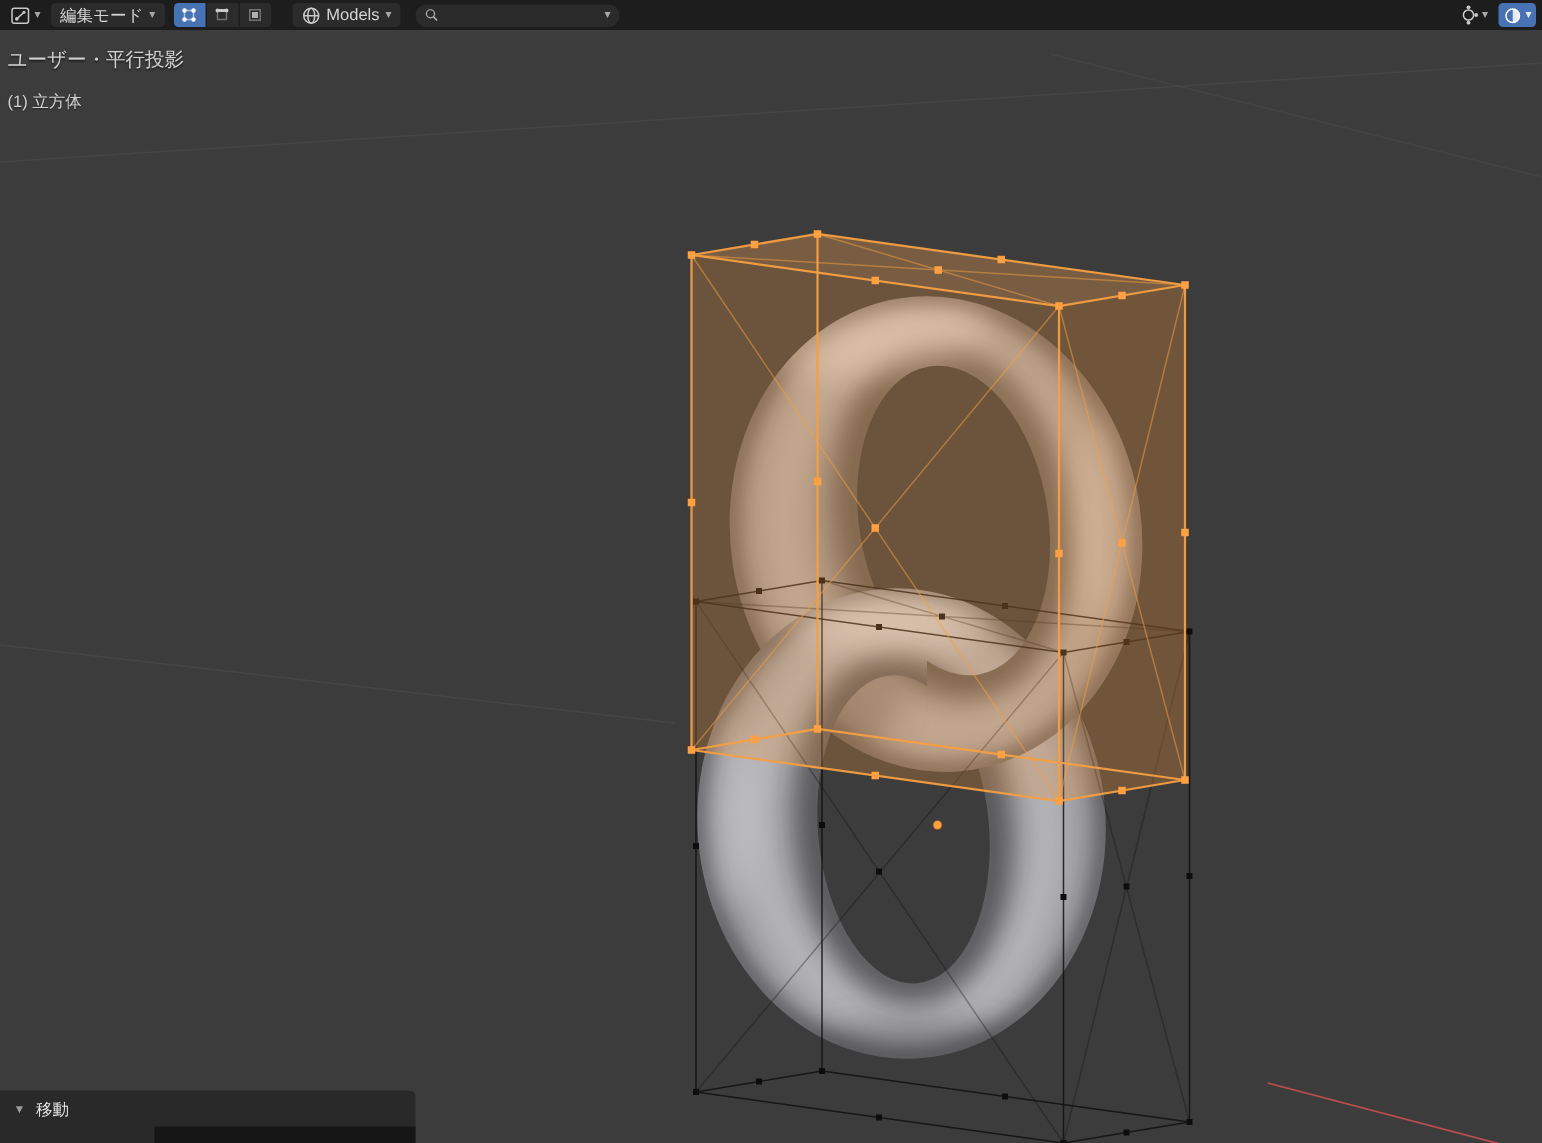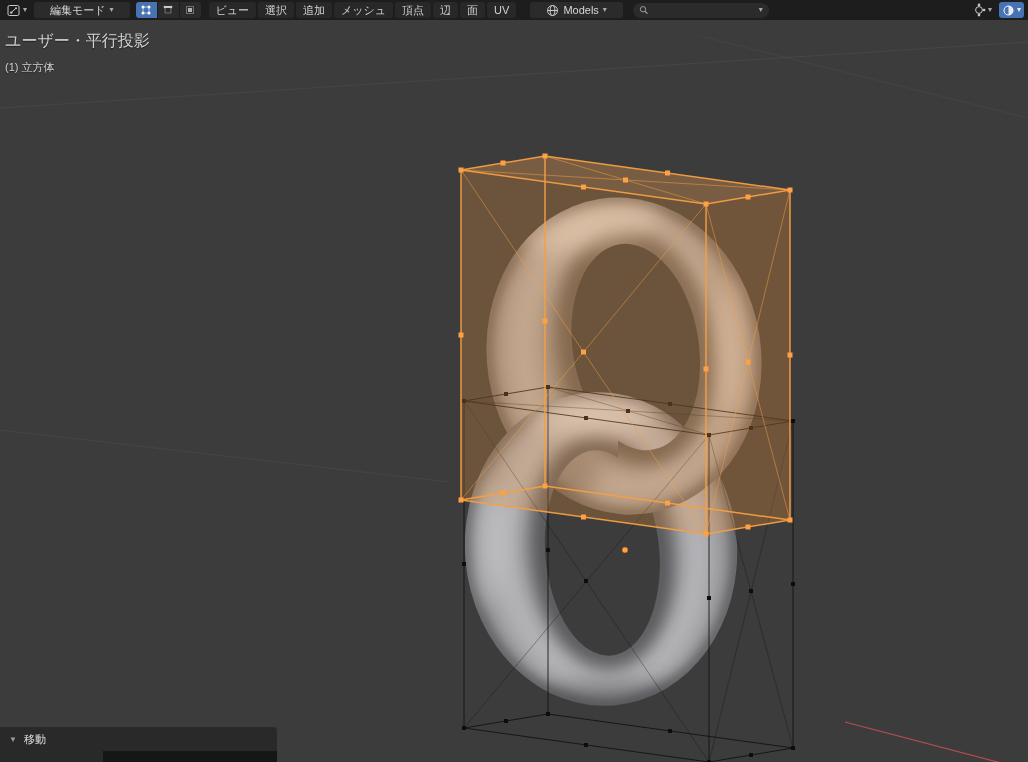--- a/index.html
+++ b/index.html
@@ -4,41 +4,41 @@
 <style>
   html,body{margin:0;padding:0;background:#3c3c3c;}
   #screen{position:relative;width:1028px;height:762px;overflow:hidden;
     font-family:"Liberation Sans",sans-serif;background:#3c3c3c;}
 
   
   .header{position:absolute;top:0;left:0;width:1028px;height:20px;background:#1d1d1d;
     display:flex;align-items:center;gap:4px;padding:0 4px;box-sizing:border-box;
     z-index:10;font-size:11px;color:#d6d6d6;white-space:nowrap;}
   .chip{background:#2b2b2b;border-radius:3px;height:16px;display:flex;align-items:center;
-    padding:0 16px;gap:4px;cursor:default;}
+    padding:0 6px;gap:4px;cursor:default;}
   .menu-chip{background:#282828;border-radius:3px;height:16px;display:flex;align-items:center;
     padding:0 7px;color:#d2d2d2;}
   .chev{font-size:8px;color:#a8a8a8;line-height:1;}
   .mode-group{display:flex;border-radius:3px;overflow:hidden;margin-left:2px;}
   .mode-btn{width:21px;height:16px;background:#2b2b2b;display:flex;align-items:center;
     justify-content:center;border-right:1px solid #1d1d1d;}
   .mode-btn:last-child{border-right:none;}
   .mode-btn.active{background:#4772b3;}
   .menus{display:flex;gap:2px;margin-left:4px;}
   .search{width:124px;height:15px;background:#2b2b2b;border-radius:8px;display:flex;
     align-items:center;gap:4px;padding:0 6px;margin-left:6px;}
   .search input{background:transparent;border:none;outline:none;color:#dddddd;
     width:100%;font-size:11px;font-family:"Liberation Sans",sans-serif;}
   .spacer{flex:1;}
   .icon-btn{display:flex;align-items:center;gap:2px;padding:0 3px;height:16px;border-radius:3px;}
   .icon-btn.blue{background:#4772b3;}
 
   
   .scene{position:absolute;top:0;left:0;z-index:1;}
-  .view-label{position:absolute;left:5px;top:31px;color:#d2d2d2;font-size:16px;z-index:5;
+  .view-label{position:absolute;left:5px;top:31px;color:#d2d2d2;font-size:13px;z-index:5;
     text-shadow:0 1px 1px rgba(0,0,0,.45);}
   .obj-label{position:absolute;left:5px;top:60px;color:#d2d2d2;font-size:11px;z-index:5;
     text-shadow:0 1px 1px rgba(0,0,0,.45);}
 
   
   .op-panel{position:absolute;left:0;bottom:0;width:277px;height:35px;background:#292929;
     z-index:6;border-top-right-radius:4px;}
   .op-header{display:flex;align-items:center;gap:7px;padding:5px 9px;color:#e4e4e4;font-size:11px;}
   .op-arrow{color:#9a9a9a;font-size:8px;}
   .op-dark{position:absolute;left:103px;bottom:0;width:174px;height:11px;background:#161616;}
@@ -223,30 +223,20 @@
         </svg>
       </div>
       <div class="mode-btn">
         <svg width="12" height="12" viewBox="0 0 12 12">
           <path d="M2.5,2.5 L9.5,2.5 L9.5,9.5 L2.5,9.5 Z" fill="none" stroke="rgba(200,200,200,0.45)"></path>
           <rect x="4" y="4" width="4" height="4" fill="#c9c9c9" opacity="0.85"></rect>
         </svg>
       </div>
     </div>
 
-    <div class="menus">
-      <div class="menu-chip">ビュー</div>
-      <div class="menu-chip">選択</div>
-      <div class="menu-chip">追加</div>
-      <div class="menu-chip">メッシュ</div>
-      <div class="menu-chip">頂点</div>
-      <div class="menu-chip">辺</div>
-      <div class="menu-chip">面</div>
-      <div class="menu-chip">UV</div>
-    </div>
 
     <div class="chip" style="margin-left:10px;">
       <svg width="13" height="13" viewBox="0 0 13 13">
         <circle cx="6.5" cy="6.5" r="5" fill="none" stroke="#c9c9c9"></circle>
         <ellipse cx="6.5" cy="6.5" rx="2.3" ry="5" fill="none" stroke="#c9c9c9"></ellipse>
         <path d="M1.5,6.5 h10" stroke="#c9c9c9"></path>
       </svg>
       <span>Models</span>
       <span class="chev">▾</span>
     </div>

